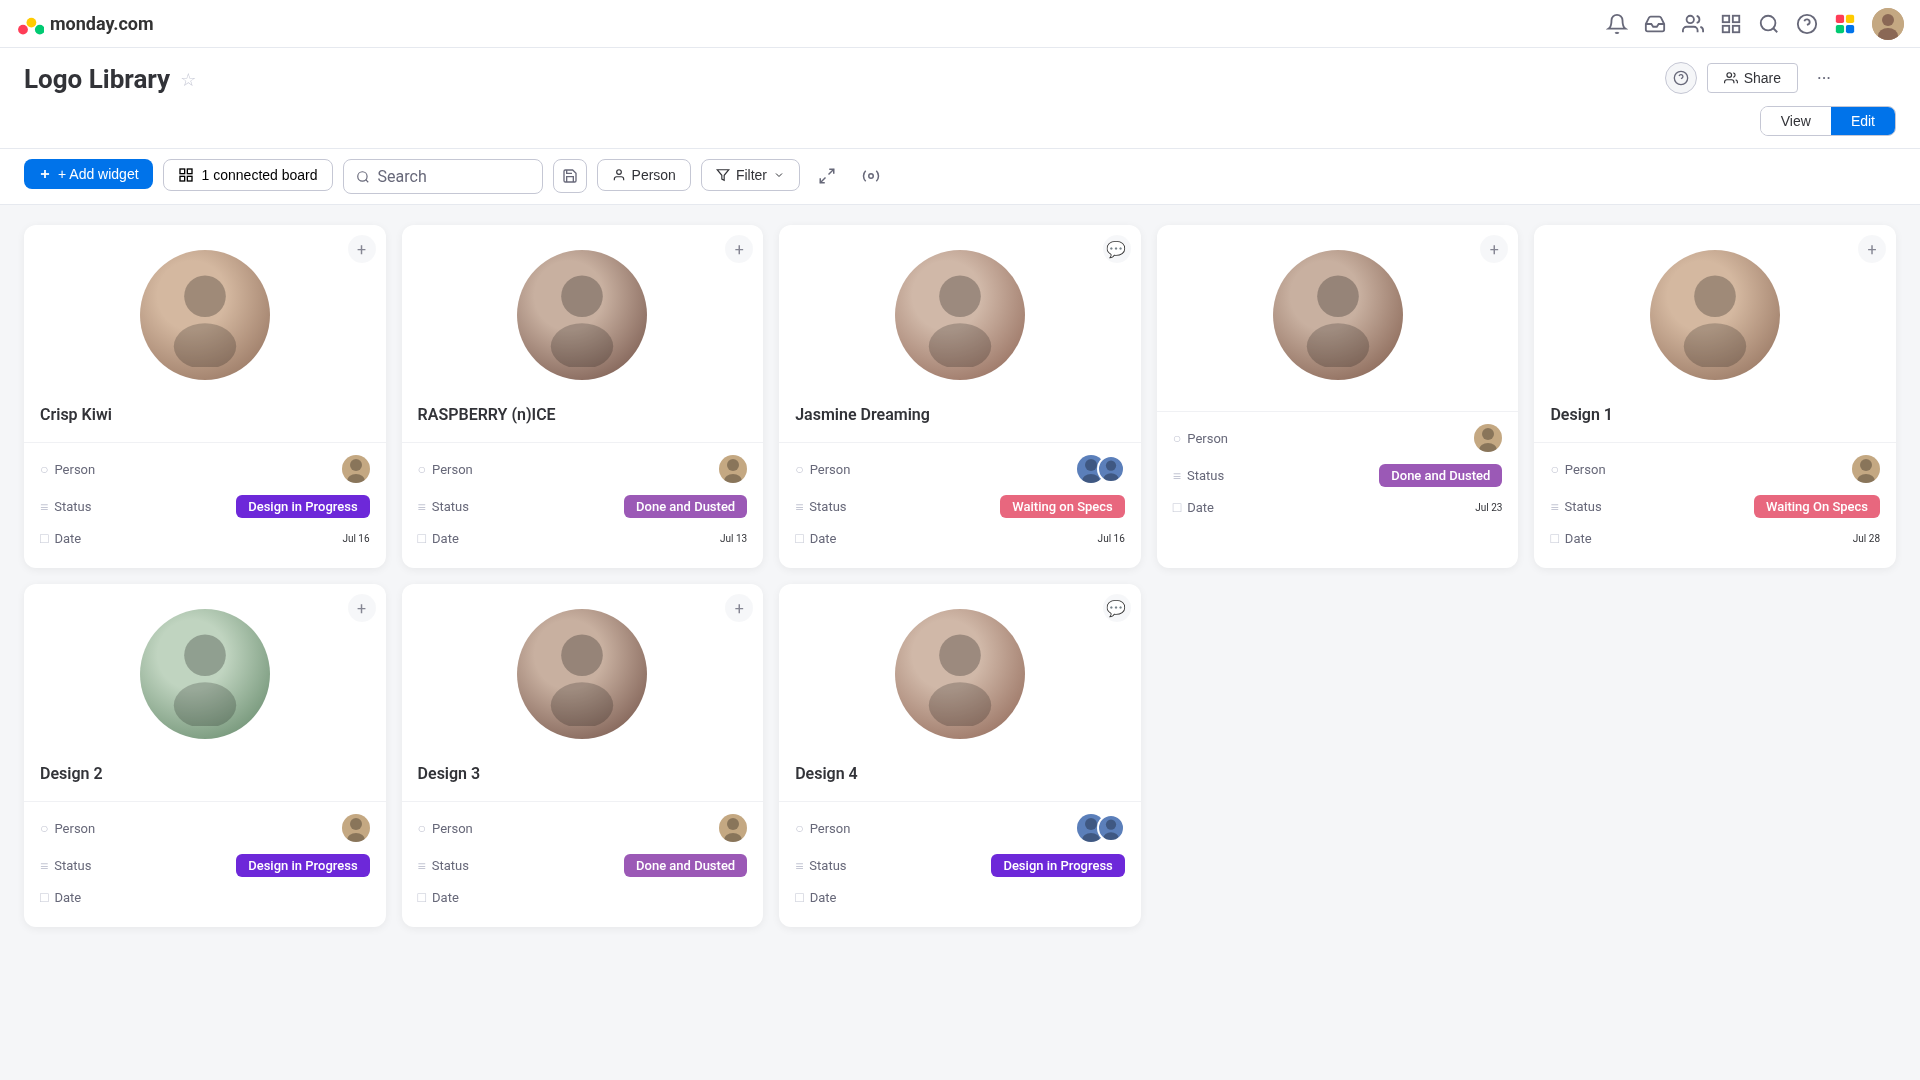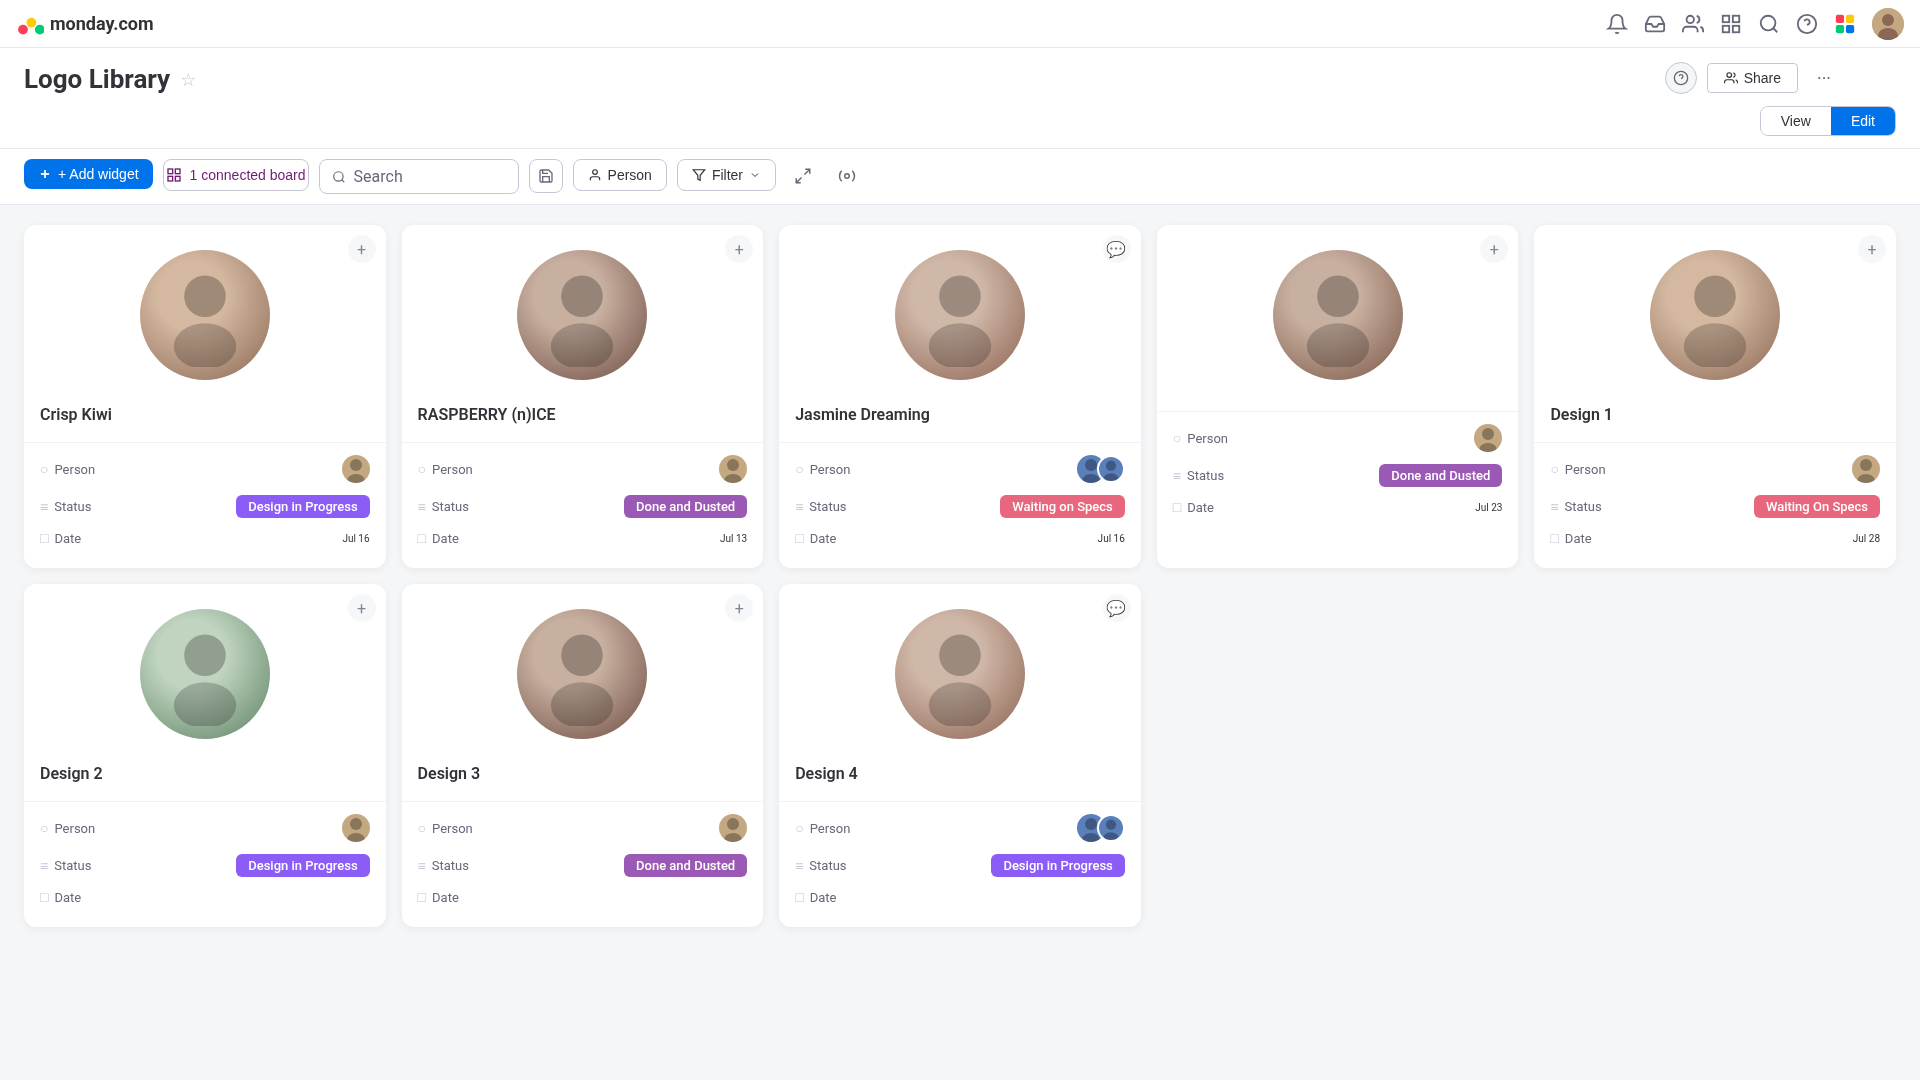--- a/index.html
+++ b/index.html
@@ -36,21 +36,21 @@
     
     .toolbar {
       background: #fff;
       padding: 10px 24px;
       display: flex;
       align-items: flex-start;
       gap: 10px;
       border-bottom: 1px solid #e6e9ef;
     }
     .add-widget-btn { display: flex; align-items: center; gap: 6px; padding: 7px 14px; background: #0073ea; color: #fff; border: none; border-radius: 8px; font-size: 14px; font-weight: 500; cursor: pointer; }
-    .connected-board-btn { display: flex; align-items: center; gap: 8px; padding: 7px 2px; background: #fff; border: 1px solid #c5c7d4; border-radius: 8px; font-size: 14px; color: #701a75; cursor: pointer; font-weight: 400; }
+    .connected-board-btn { display: flex; align-items: center; gap: 8px; padding: 7px 14px; background: #fff; border: 1px solid #c5c7d4; border-radius: 8px; font-size: 14px; color: #000000; cursor: pointer; font-weight: 400; }
     .search-box { display: flex; align-items: center; gap: 8px; padding: 7px 12px; background: #fff; border: 1px solid #c5c7d4; border-radius: 8px; font-size: 16px; color: #676879; min-width: 200px; cursor: pointer; }
     .save-icon-btn { width: 34px; height: 34px; display: flex; align-items: center; justify-content: center; border: 1px solid #c5c7d4; border-radius: 8px; cursor: pointer; color: #676879; }
     .person-filter-btn { display: flex; align-items: center; gap: 6px; padding: 7px 14px; background: #fff; border: 1px solid #c5c7d4; border-radius: 8px; font-size: 14px; color: #323338; cursor: pointer; }
     .filter-btn { display: flex; align-items: center; gap: 6px; padding: 7px 14px; background: #fff; border: 1px solid #c5c7d4; border-radius: 8px; font-size: 14px; color: #323338; cursor: pointer; }
     .expand-btn { width: 34px; height: 34px; display: flex; align-items: center; justify-content: center; cursor: pointer; color: #676879; font-size: 16px; }
     .settings-btn { width: 34px; height: 34px; display: flex; align-items: center; justify-content: center; cursor: pointer; color: #676879; font-size: 16px; }
 
     
     .card-grid {
       padding: 20px 24px;
@@ -80,21 +80,21 @@
     .card-row { display: flex; align-items: center; justify-content: space-between; padding: 6px 16px; }
     .card-row-label { display: flex; align-items: center; gap: 6px; color: #676879; font-size: 13px; }
     .card-row-icon { font-size: 14px; color: #c5c7d4; }
     .card-row-value { font-size: 10px; color: #323338; }
 
     .avatar-small { width: 28px; height: 28px; border-radius: 50%; background: #c4a882; display: flex; align-items: center; justify-content: center; font-size: 10px; color: #fff; overflow: hidden; }
     .avatar-pair { display: flex; }
     .avatar-pair .avatar-small:nth-child(2) { margin-left: -8px; border: 2px solid #fff; }
 
     .status-badge { padding: 4px 12px; border-radius: 6px; font-size: 13px; font-weight: 500; color: #fff; }
-    .status-design-progress { background: #8b5cf6; text-align: right; }
+    .status-design-progress { background: #6d28d9; text-align: right; }
     .status-done-dusted { background: #9b59b6; }
     .status-waiting-specs { background: #e8677e; }
 
     .divider { height: 1px; background: #f0f1f4; margin: 6px 0; }
 
     
     .avatar-brown { background: #c4a882; }
     .avatar-teal { background: #5b7fba; }
 
     

